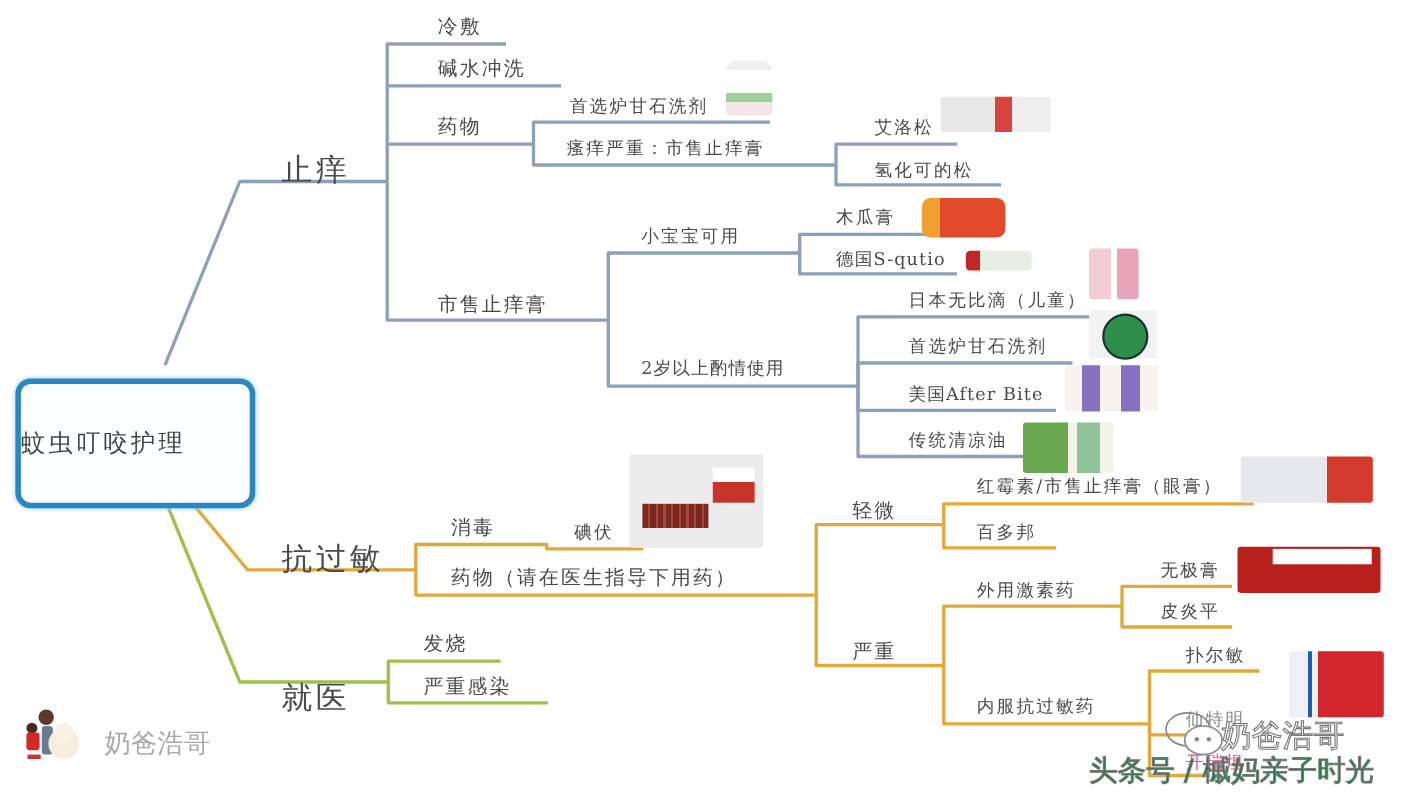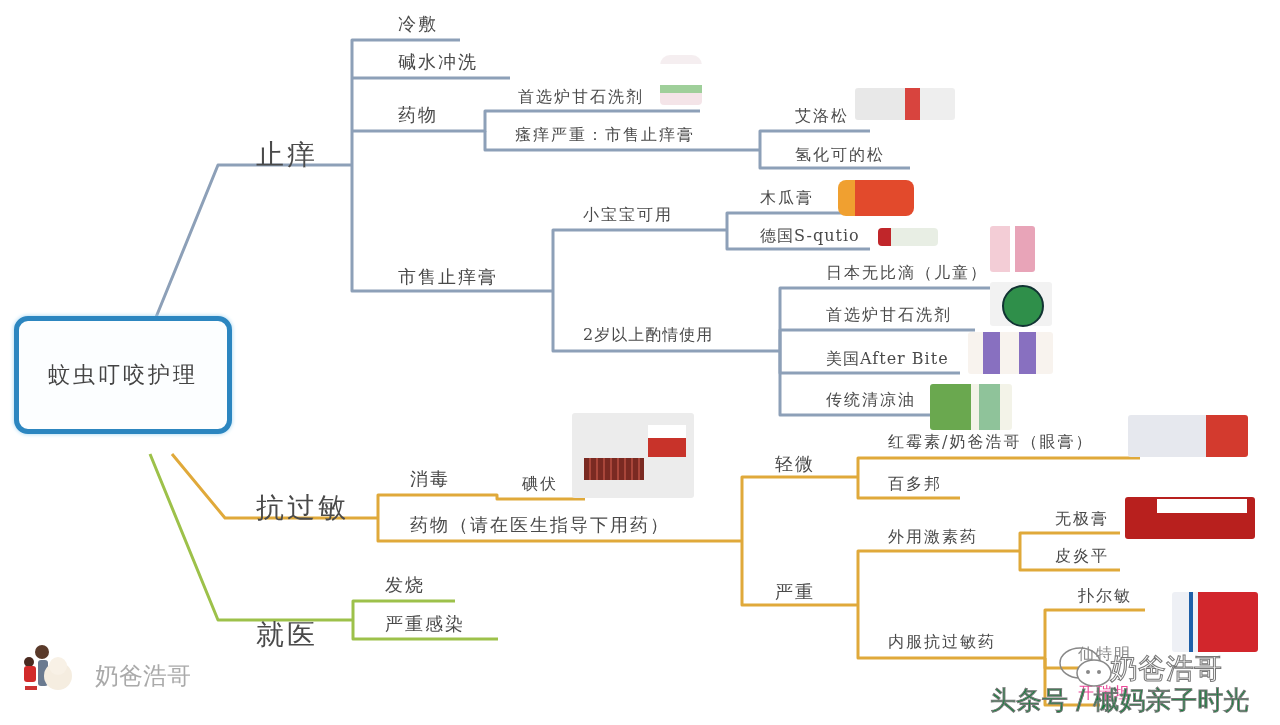--- a/index.html
+++ b/index.html
@@ -1,21 +1,21 @@
 <!DOCTYPE html>
 <html><head>
 <meta charset="utf-8">
 <style>
   html,body{margin:0;padding:0;background:#ffffff;}
   body{width:1280px;height:725px;position:relative;overflow:hidden;font-family:"DejaVu Serif","Liberation Serif",serif;color:#444;}
   svg.lines{position:absolute;left:0;top:0;}
   .lbl{position:absolute;white-space:nowrap;font-size:16px;color:#4a4a4a;letter-spacing:2px;}
   .lbl.l1{font-size:28px;letter-spacing:3px;}
   .lbl.l2{font-size:18px;}
-  .root{position:absolute;left:14px;top:316px;width:218px;height:118px;border:5px solid #2c86c0;border-radius:14px;box-sizing:border-box;background:#fcfeff;box-shadow:0 0 4px #9fd3f0;display:flex;align-items:center;justify-content:center;}
+  .root{position:absolute;left:14px;top:344px;width:218px;height:118px;border:5px solid #2c86c0;border-radius:14px;box-sizing:border-box;background:#fcfeff;box-shadow:0 0 4px #9fd3f0;display:flex;align-items:center;justify-content:flex-start;}
   .root span{font-size:22px;letter-spacing:3px;color:#444;}
   .prod{position:absolute;border-radius:3px;}
   .wm-logo{position:absolute;left:20px;top:638px;width:60px;height:60px;}
   .wm-text{position:absolute;left:95px;top:660px;font-family:"DejaVu Sans","Liberation Sans",sans-serif;font-size:24px;color:#aaa;}
   .wm2a{position:absolute;left:1110px;top:650px;font-family:"DejaVu Sans","Liberation Sans",sans-serif;font-size:28px;color:#fff;-webkit-text-stroke:1px #777;}
   .wm2b{position:absolute;left:990px;top:683px;font-family:"DejaVu Sans","Liberation Sans",sans-serif;font-size:26px;color:#15803d;-webkit-text-stroke:1px #777;}
   .wechat{position:absolute;left:1058px;top:645px;width:56px;height:44px;}
 </style>
 </head>
 <body>
@@ -82,21 +82,21 @@
 <div class="lbl" style="left:826px;top:263px">日本无比滴（儿童）</div>
 <div class="lbl" style="left:826px;top:305px">首选炉甘石洗剂</div>
 <div class="lbl" style="left:826px;top:349px;letter-spacing:1px">美国After Bite</div>
 <div class="lbl" style="left:826px;top:390px">传统清凉油</div>
 
 <div class="lbl l1" style="left:256px;top:489px">抗过敏</div>
 <div class="lbl l2" style="left:410px;top:467px">消毒</div>
 <div class="lbl" style="left:522px;top:474px">碘伏</div>
 <div class="lbl l2" style="left:410px;top:513px">药物（请在医生指导下用药）</div>
 <div class="lbl l2" style="left:775px;top:452px">轻微</div>
-<div class="lbl" style="left:888px;top:432px">红霉素/奶爸浩哥（眼膏）</div>
+<div class="lbl" style="left:888px;top:432px">红霉素/市售止痒膏（眼膏）</div>
 <div class="lbl" style="left:888px;top:474px">百多邦</div>
 <div class="lbl l2" style="left:775px;top:580px">严重</div>
 <div class="lbl" style="left:888px;top:527px">外用激素药</div>
 <div class="lbl" style="left:1055px;top:509px">无极膏</div>
 <div class="lbl" style="left:1055px;top:546px">皮炎平</div>
 <div class="lbl" style="left:888px;top:632px">内服抗过敏药</div>
 <div class="lbl" style="left:1078px;top:586px">扑尔敏</div>
 <div class="lbl" style="left:1078px;top:644px;color:#888">仙特明</div>
 <div class="lbl" style="left:1078px;top:683px;color:#ec4899">开瑞坦</div>
 

